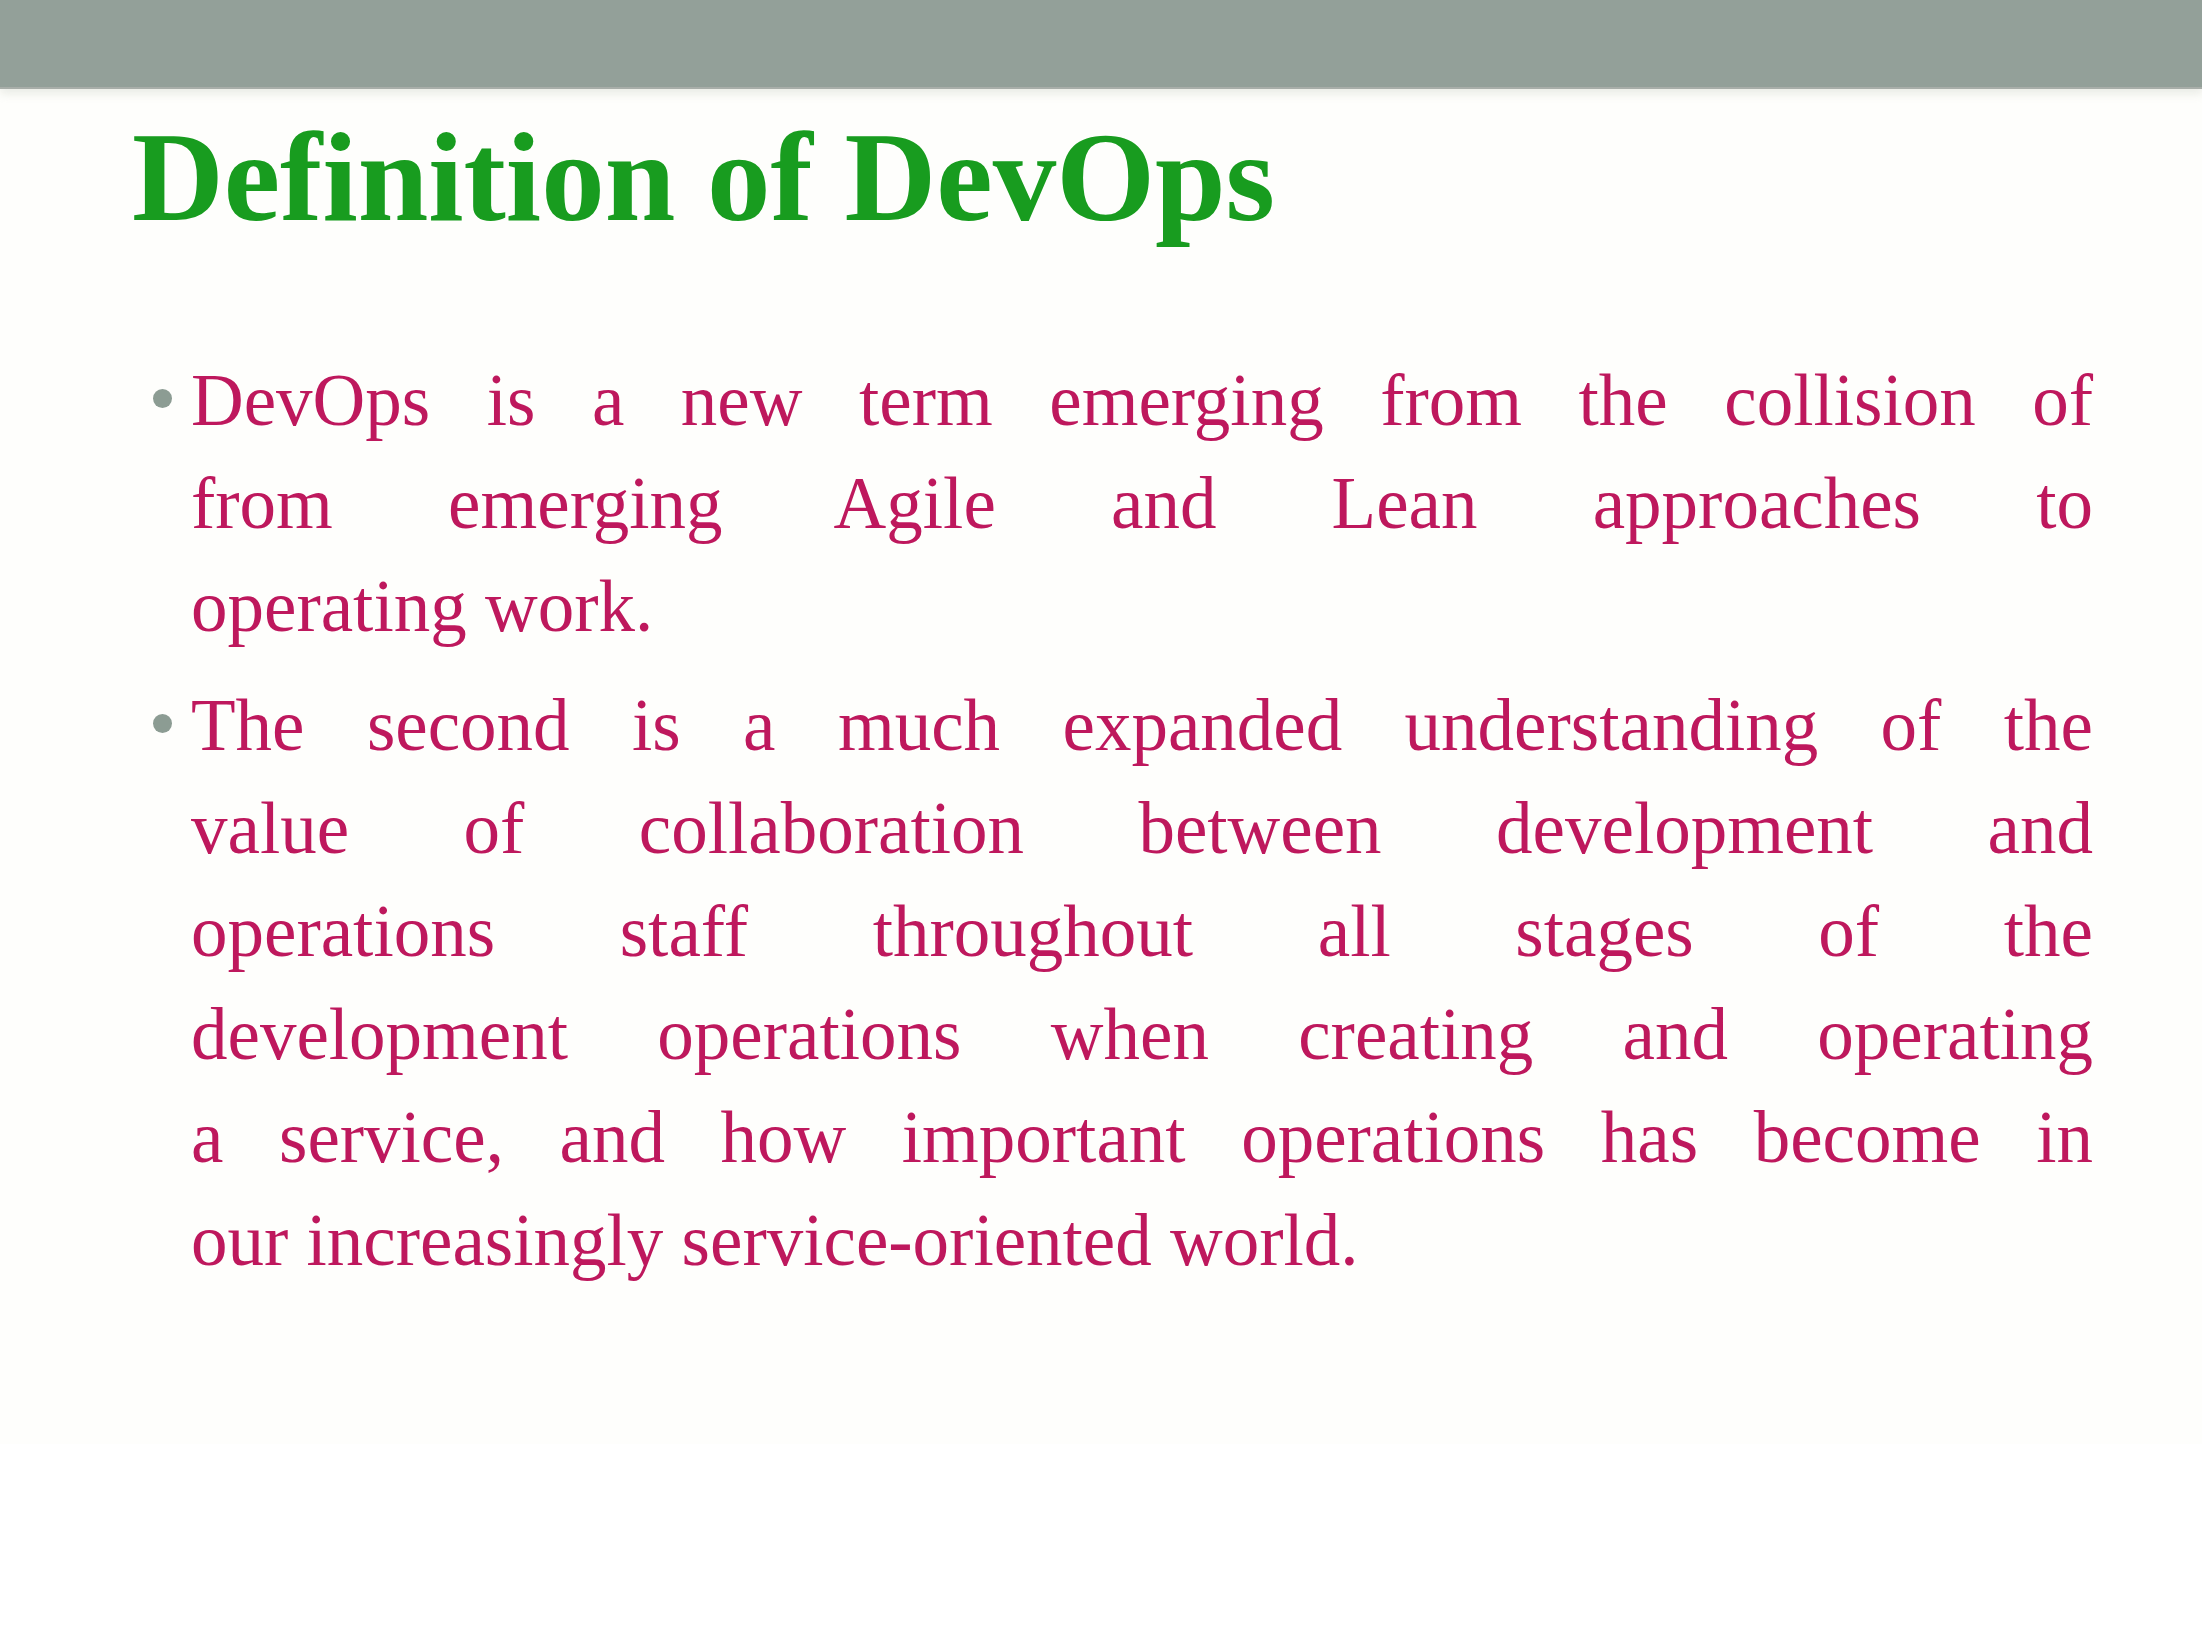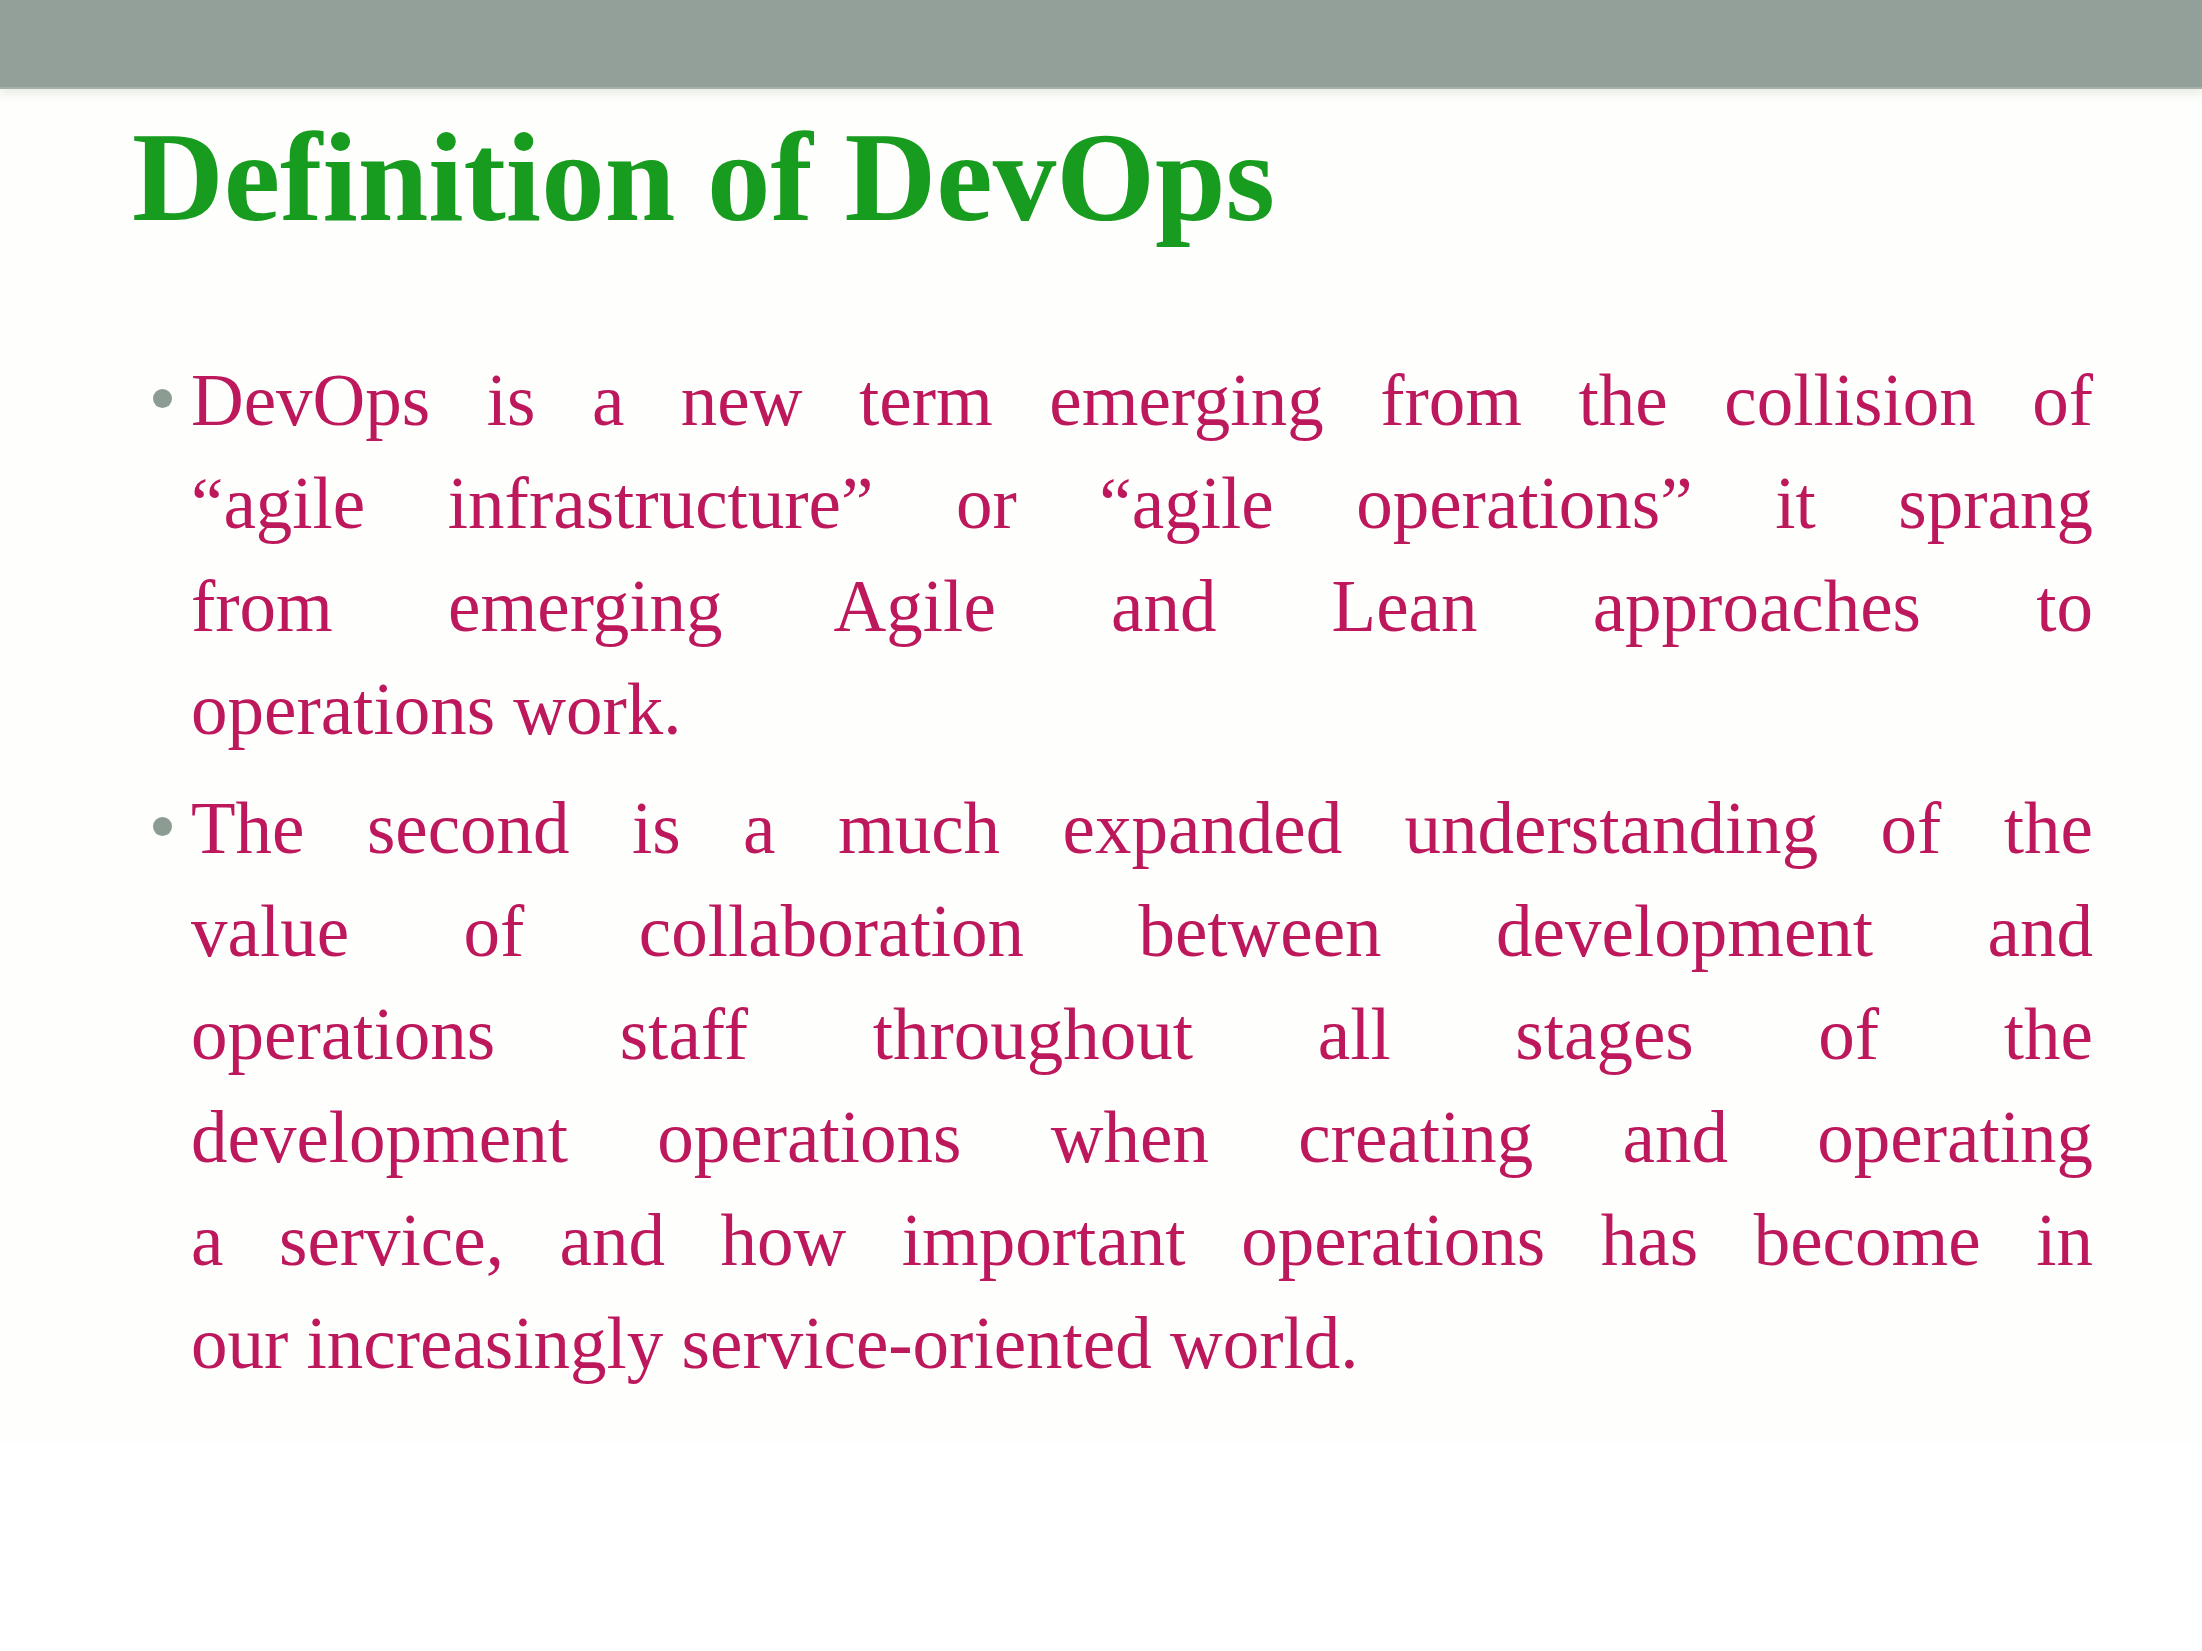--- a/index.html
+++ b/index.html
@@ -80,23 +80,22 @@
 <div class="slide">
   <div class="top-band"></div>
 
   <h1 class="slide-title">Definition of DevOps</h1>
 
   <div class="content">
 
     <div class="bullet-item">
       <span class="bullet-dot"></span>
       <div class="text-line just">DevOps is a new term emerging from the collision of</div>
-      <div class="text-line just">“agile infrastructure” or “agile operations” it sprang</div>
       <div class="text-line just">from emerging Agile and Lean approaches to</div>
-      <div class="text-line last">operations work.</div>
+      <div class="text-line last">operating work.</div>
     </div>
 
     <div class="bullet-item">
       <span class="bullet-dot"></span>
       <div class="text-line just">The second is a much expanded understanding of the</div>
       <div class="text-line just">value of collaboration between development and</div>
       <div class="text-line just">operations staff throughout all stages of the</div>
       <div class="text-line just">development operations when creating and operating</div>
       <div class="text-line just">a service, and how important operations has become in</div>
       <div class="text-line last">our increasingly service-oriented world.</div>

